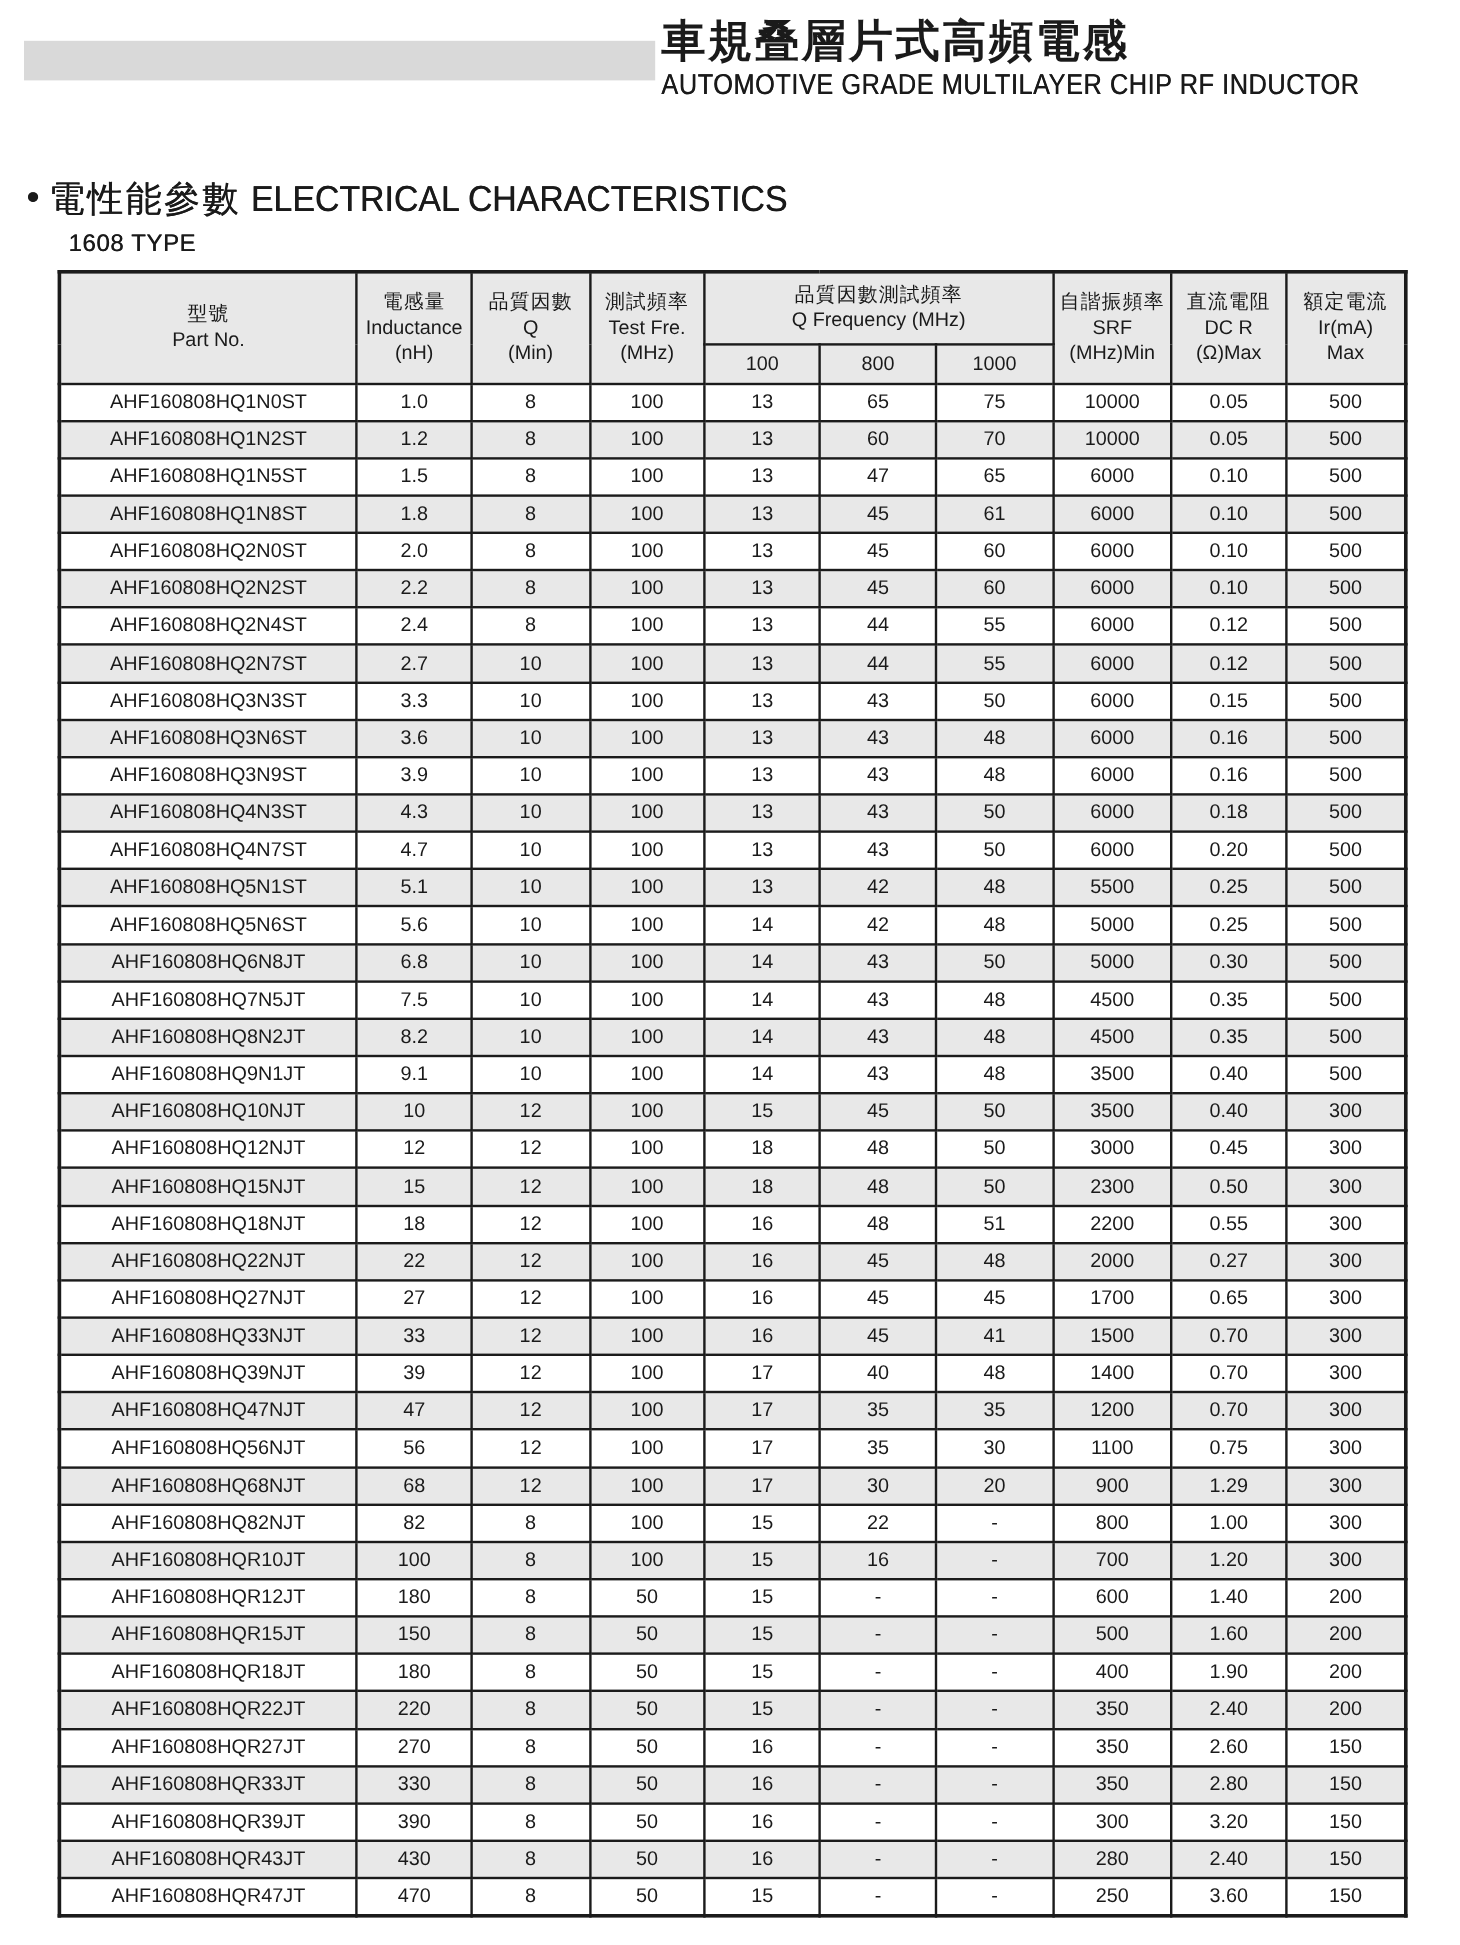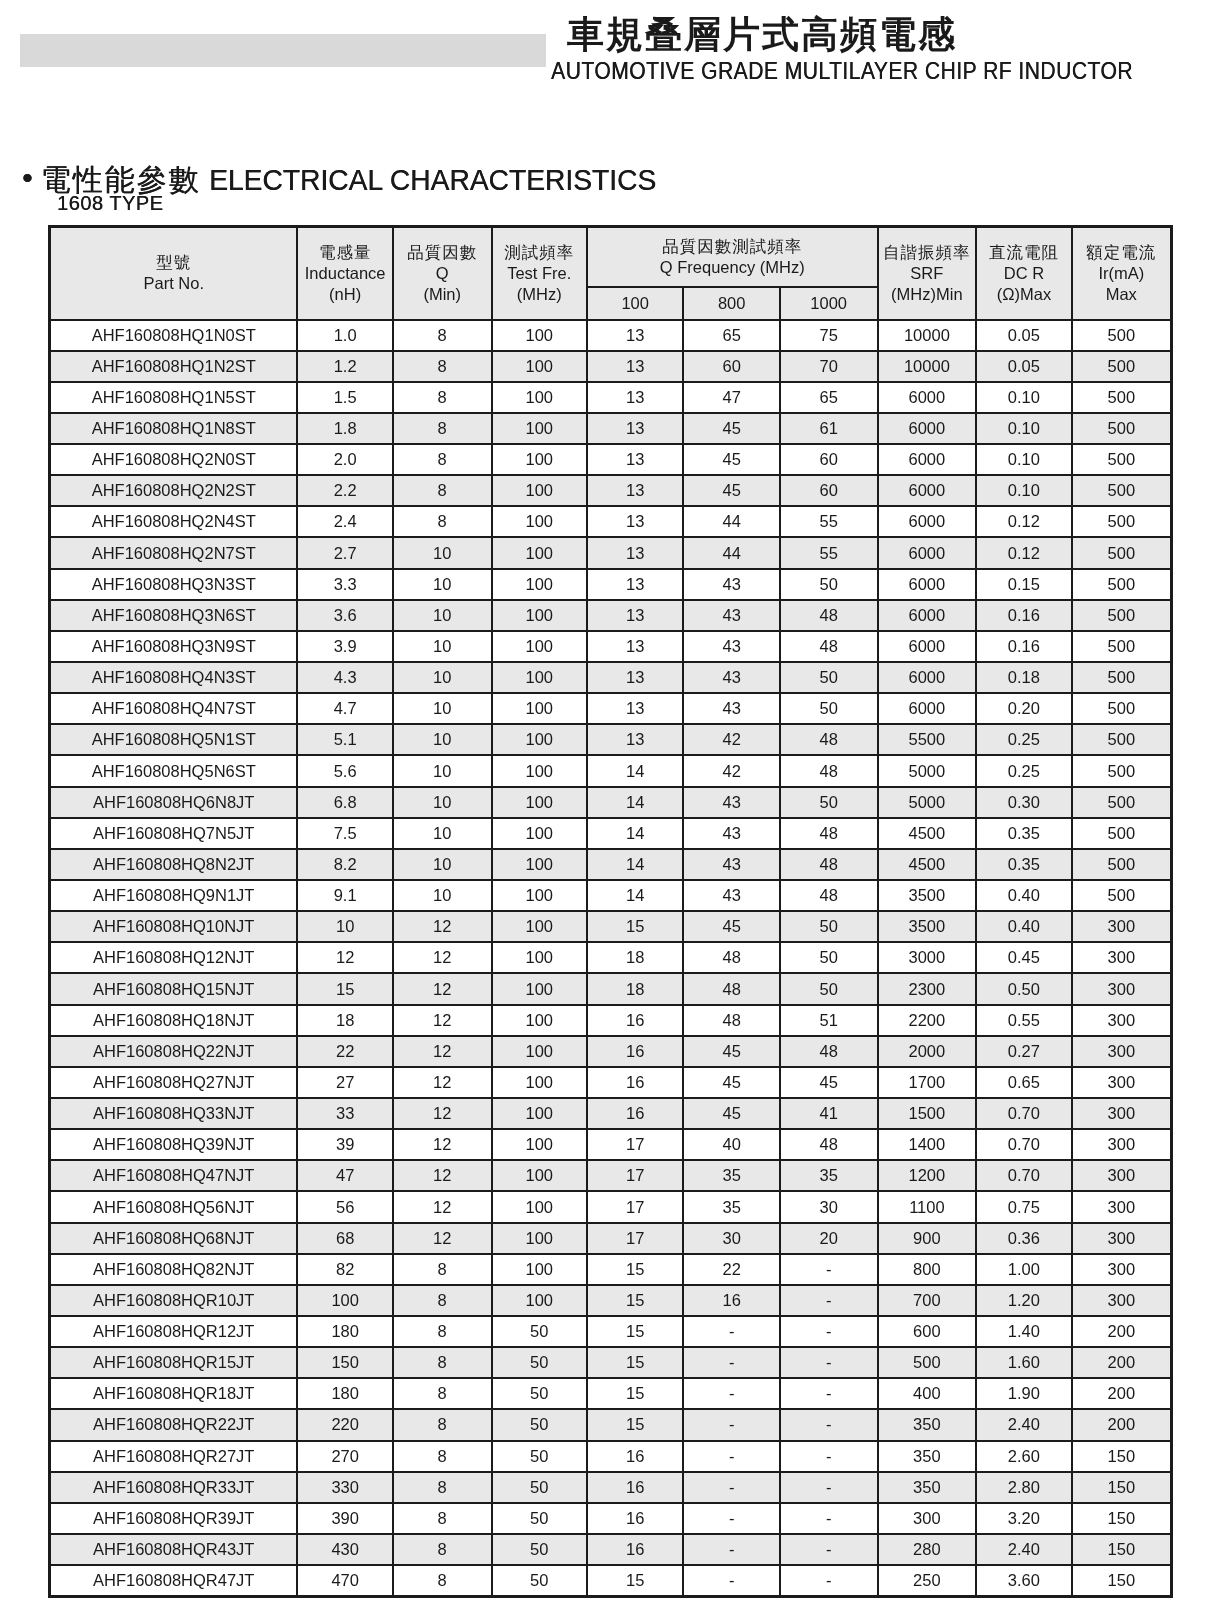--- a/index.html
+++ b/index.html
@@ -8,30 +8,30 @@
     width:1217px; height:1621px; position:relative;
     font-family:"Liberation Sans","DejaVu Sans",sans-serif;
     color:#1a1a1a; overflow:hidden;
   }
   .gray-bar {
     position:absolute; left:20px; top:34px; width:526px; height:33px;
     background:#d9d9d9;
   }
   .title-zh {
     position:absolute; left:551px; top:10px;
-    font-size:37px; font-weight:bold; letter-spacing:2px; white-space:nowrap;margin-left:16px;
+    font-size:37px; font-weight:bold; letter-spacing:2px; white-space:nowrap;
   }
   .title-en {
     position:absolute; left:551px; top:57px;
     font-size:24px; white-space:nowrap; letter-spacing:0.5px;
     transform:scaleX(0.88); transform-origin:left top;
     text-shadow:0.4px 0 0 currentColor;
   }
   .section-heading {
-    position:absolute; left:22px; top:160px;
+    position:absolute; left:22px; top:146px;
     font-size:30px; white-space:nowrap;
     text-shadow:0.4px 0 0 currentColor;
   }
   .section-heading .bullet { font-size:30px; margin-right:8px; vertical-align:2px; }
   .section-heading .zh { letter-spacing:2px; margin-right:8px; }
   .section-heading .en { display:inline-block; transform:scaleX(0.94); transform-origin:left top; }
   .type-label {
     position:absolute; left:57px; top:192px;
     font-size:20px; letter-spacing:0.5px;
     text-shadow:0.3px 0 0 currentColor;
@@ -480,21 +480,21 @@
       </tr>
       <tr>
         <td>AHF160808HQ68NJT</td>
         <td>68</td>
         <td>12</td>
         <td>100</td>
         <td>17</td>
         <td>30</td>
         <td>20</td>
         <td>900</td>
-        <td>0.36</td>
+        <td>1.29</td>
         <td>300</td>
       </tr>
       <tr>
         <td>AHF160808HQ82NJT</td>
         <td>82</td>
         <td>8</td>
         <td>100</td>
         <td>15</td>
         <td>22</td>
         <td>-</td>

